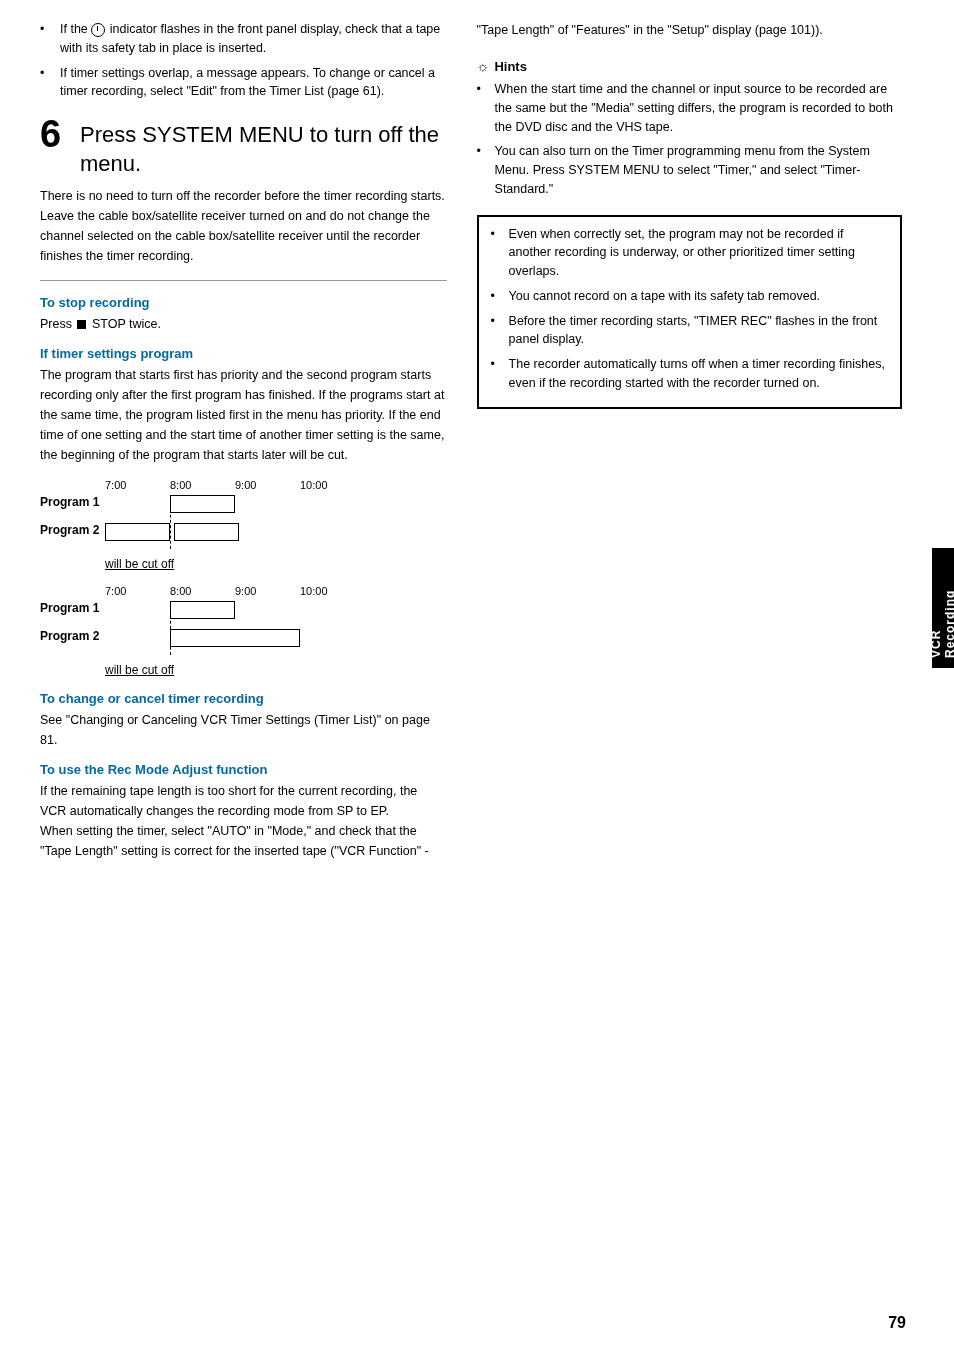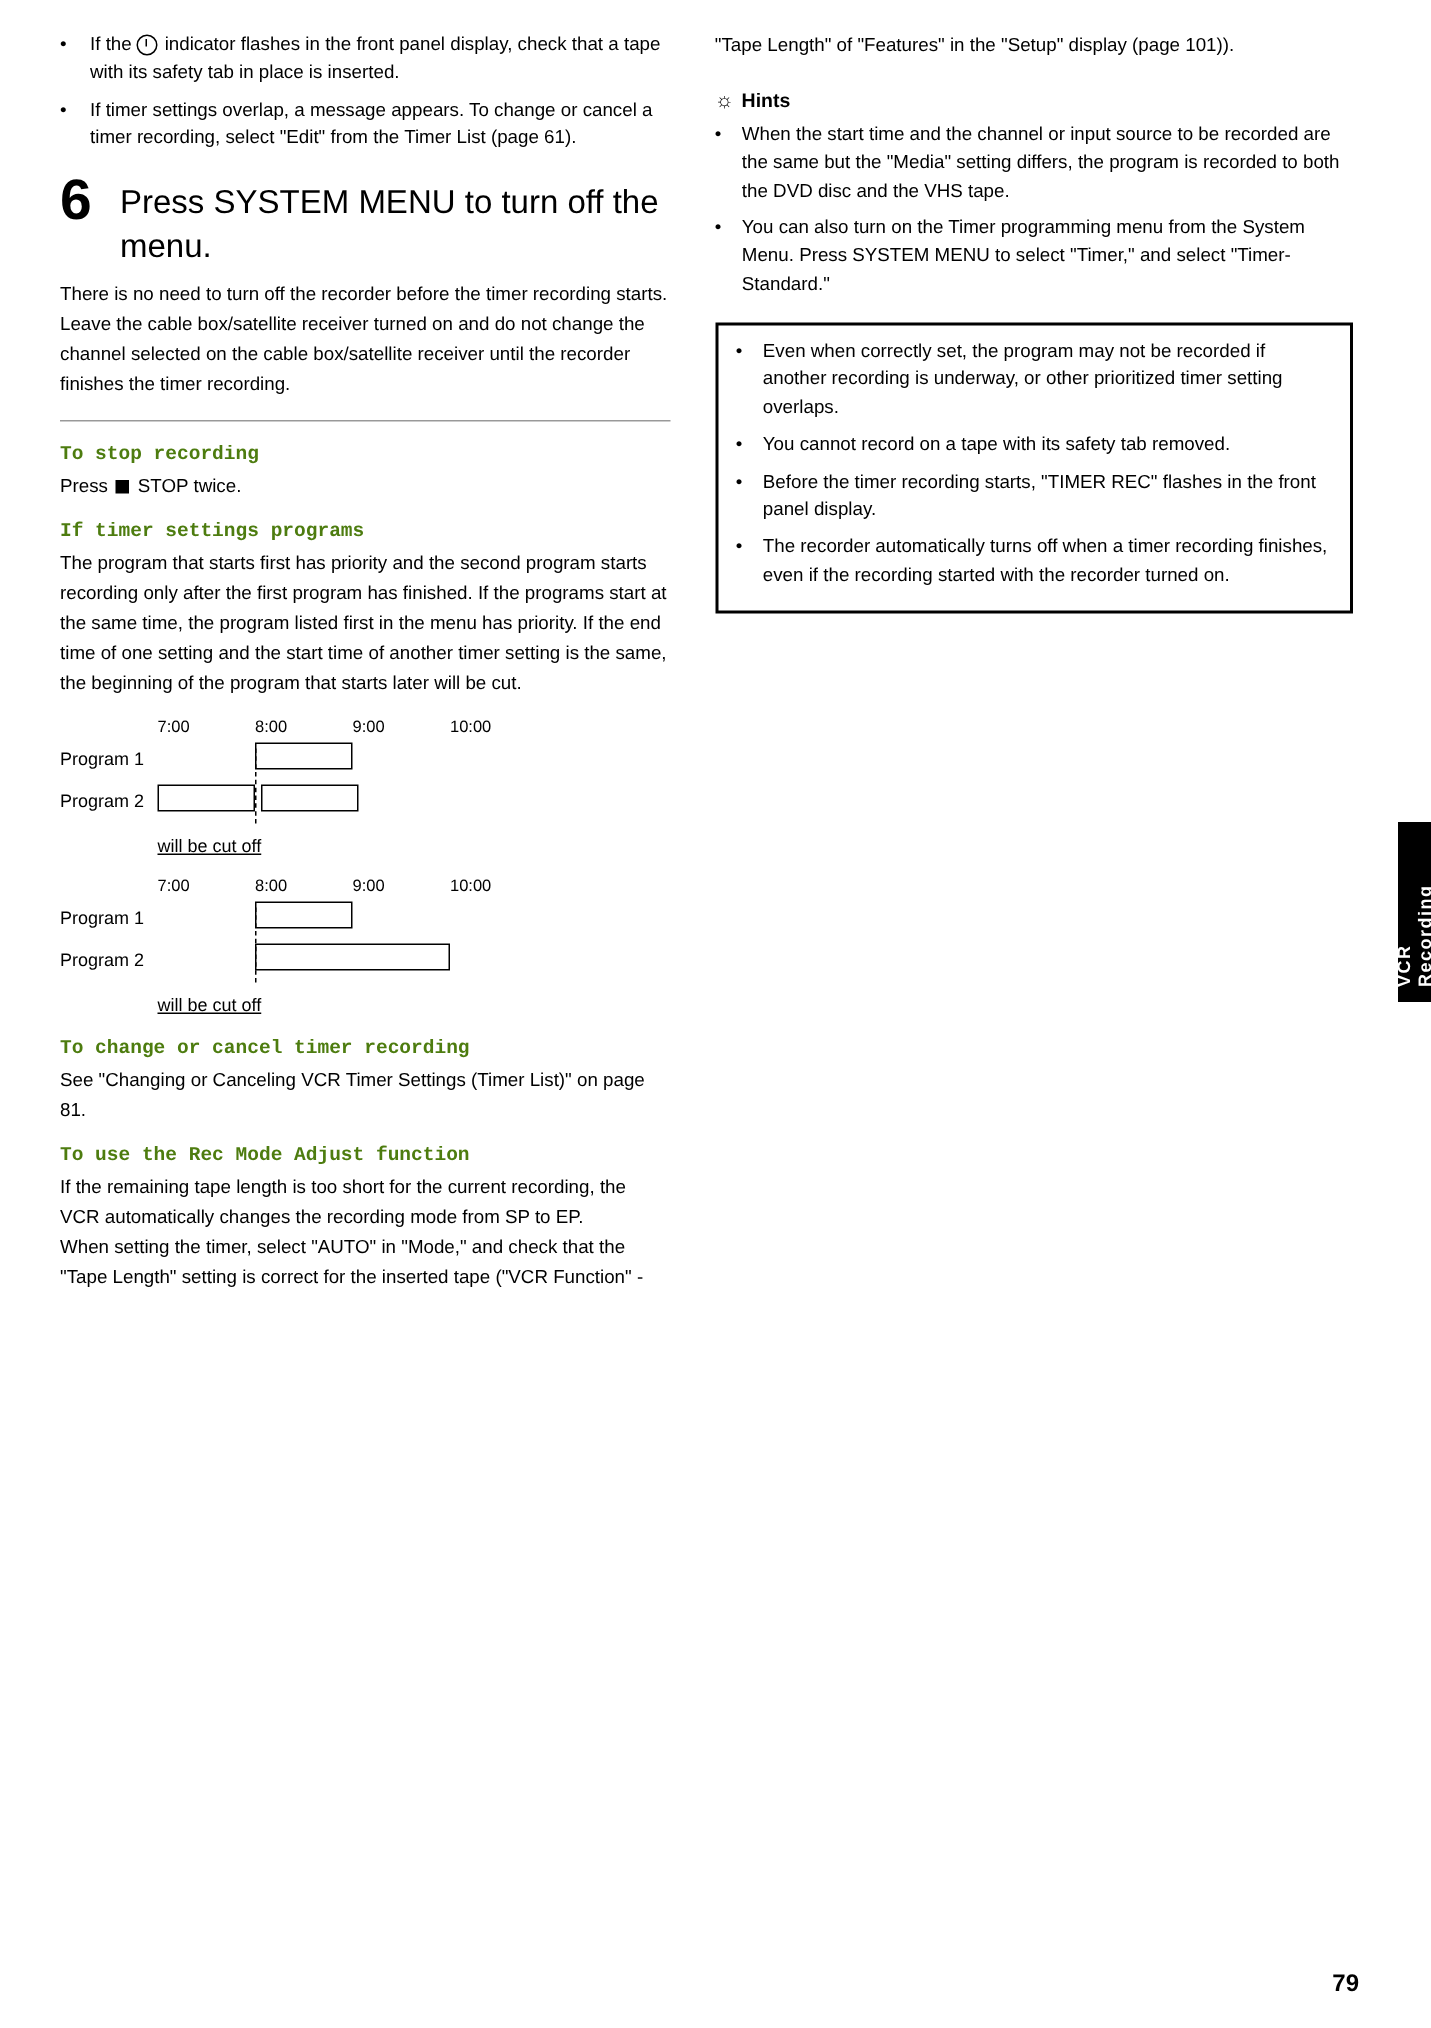--- a/index.html
+++ b/index.html
@@ -92,37 +92,37 @@
       margin-left: 0;
     }
     hr.divider {
       border: none;
       border-top: 1px solid #999;
       margin: 14px 0;
     }
     .subsection-title {
       font-size: 13px;
       font-weight: bold;
-      color: #4d7c0f;
+      color: #0369a1;
       margin-bottom: 4px;
-      font-family: Liberation Mono, monospace;
     }
     .subsection-body {
       font-size: 12.5px;
       line-height: 1.6;
       margin-bottom: 12px;
     }
     .chart-container {
       margin: 14px 0;
       font-size: 11.5px;
     }
     .chart-row {
       display: flex;
-      align-items: flex-end;
+      align-items: flex-start;
       margin-bottom: 4px;
+      font-weight: bold;
     }
     .chart-label {
       width: 65px;
       font-size: 12px;
     }
     .chart-axis {
       display: flex;
       margin-left: 65px;
       margin-bottom: 4px;
       font-size: 11px;
@@ -260,21 +260,21 @@
       <hr class="divider">
 
       <div>
         <div class="subsection-title">To stop recording</div>
         <div class="subsection-body">
           Press <span class="stop-icon"></span> STOP twice.
         </div>
       </div>
 
       <div>
-        <div class="subsection-title">If timer settings programs</div>
+        <div class="subsection-title">If timer settings program</div>
         <div class="subsection-body">The program that starts first has priority and the second program starts recording only after the first program has finished. If the programs start at the same time, the program listed first in the menu has priority. If the end time of one setting and the start time of another timer setting is the same, the beginning of the program that starts later will be cut.</div>
       </div>
 
       <div class="chart-container">
         <div class="chart-axis">
           <span>7:00</span>
           <span>8:00</span>
           <span>9:00</span>
           <span>10:00</span>
         </div>

